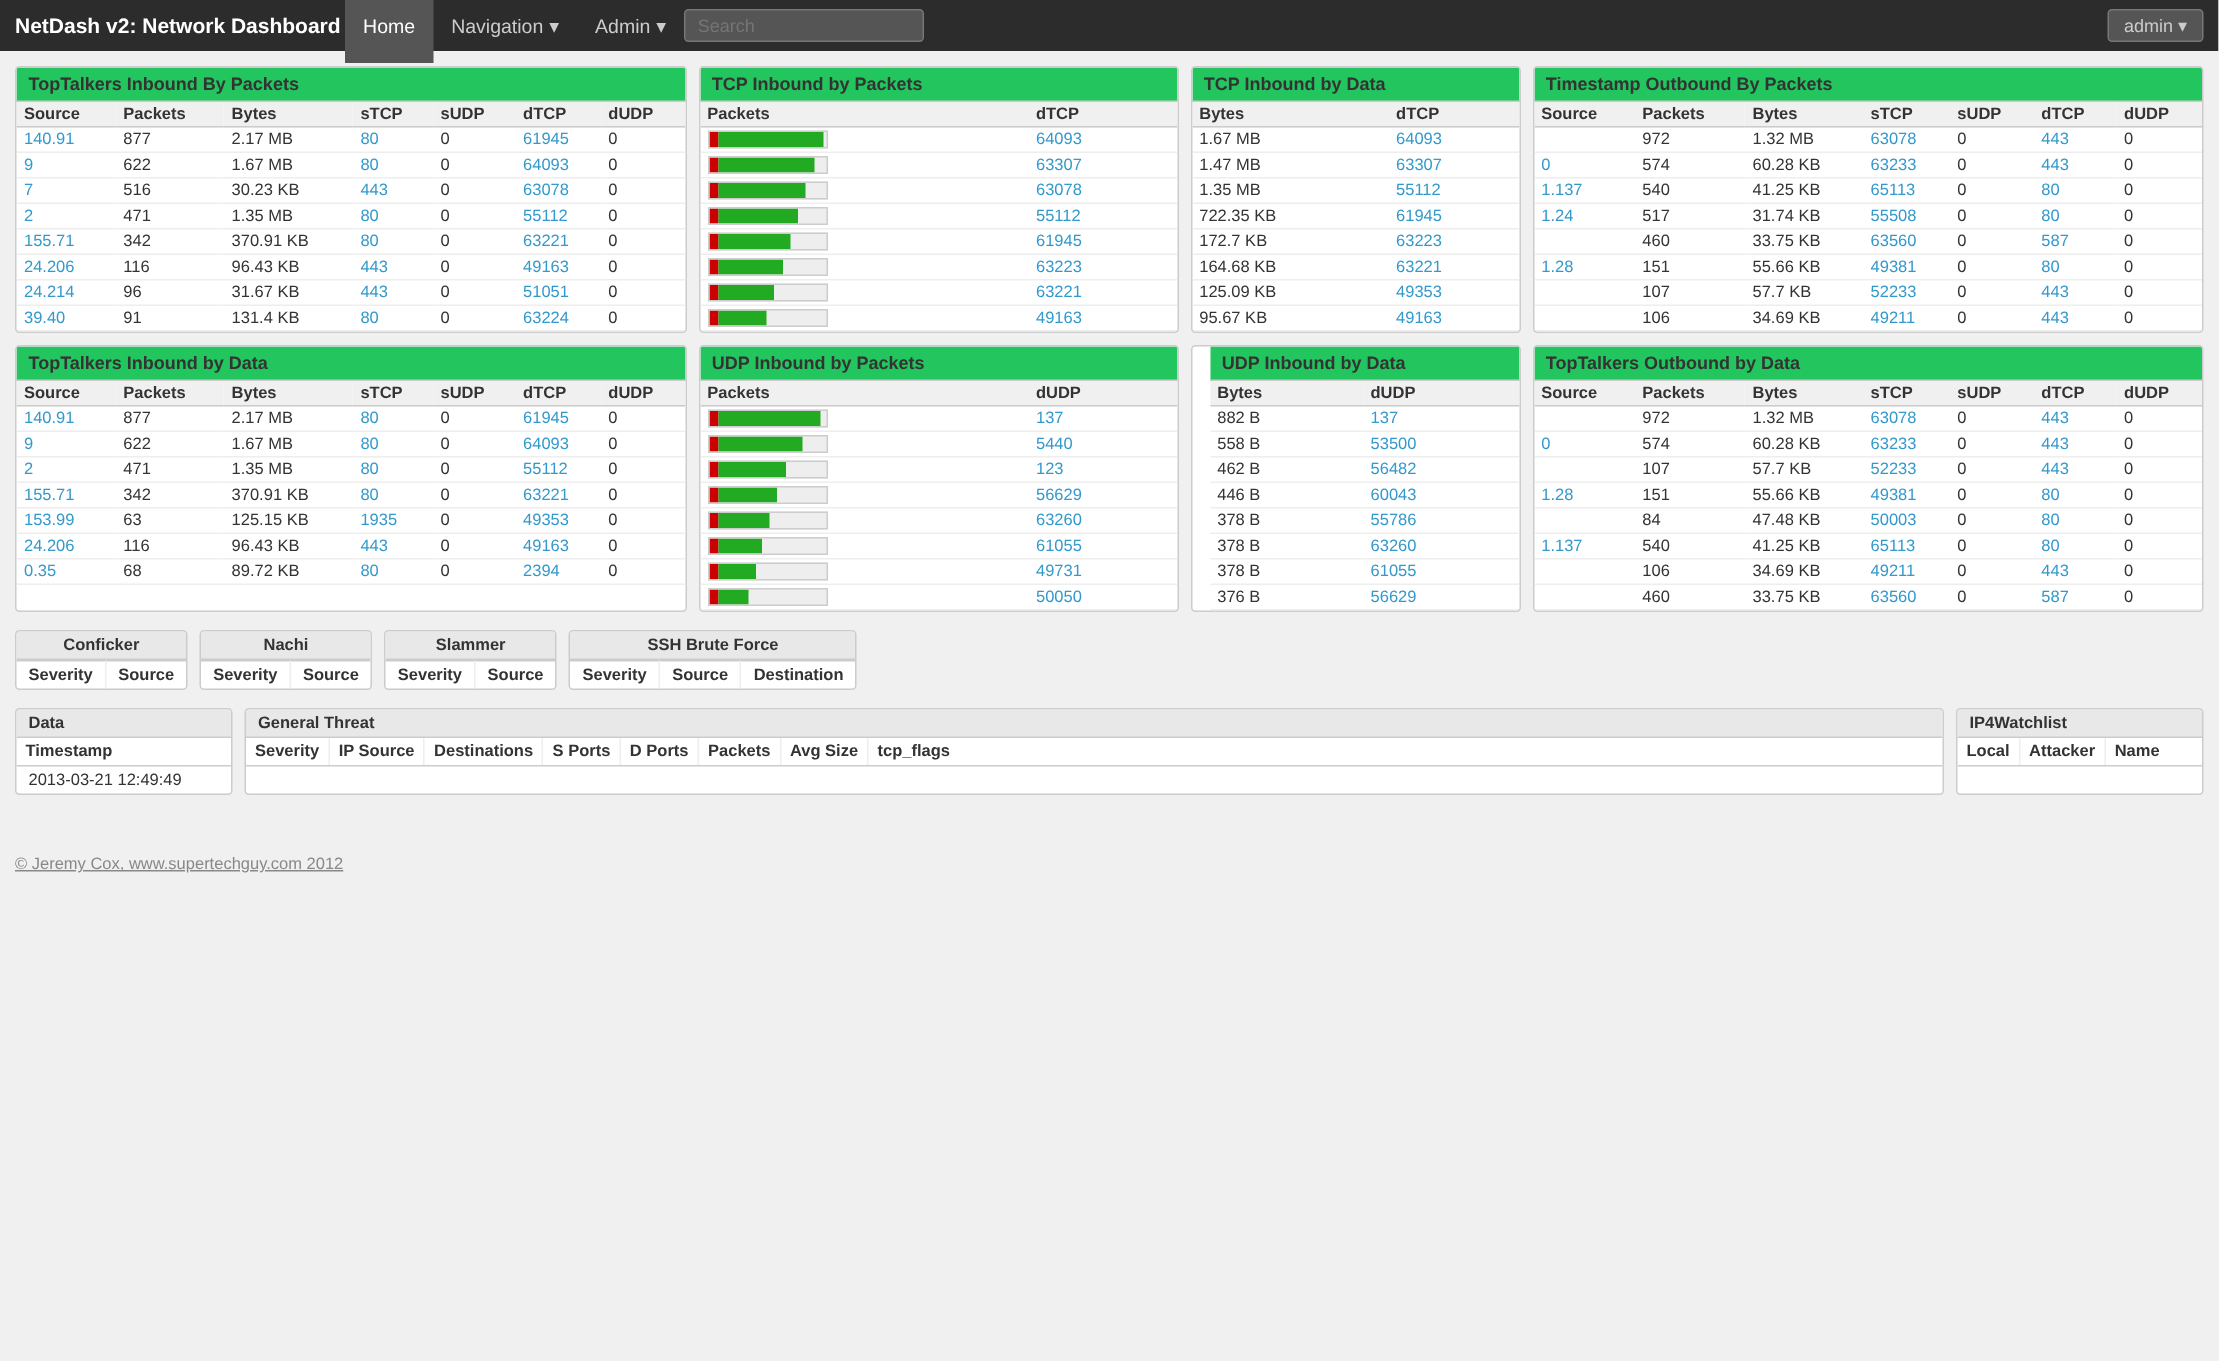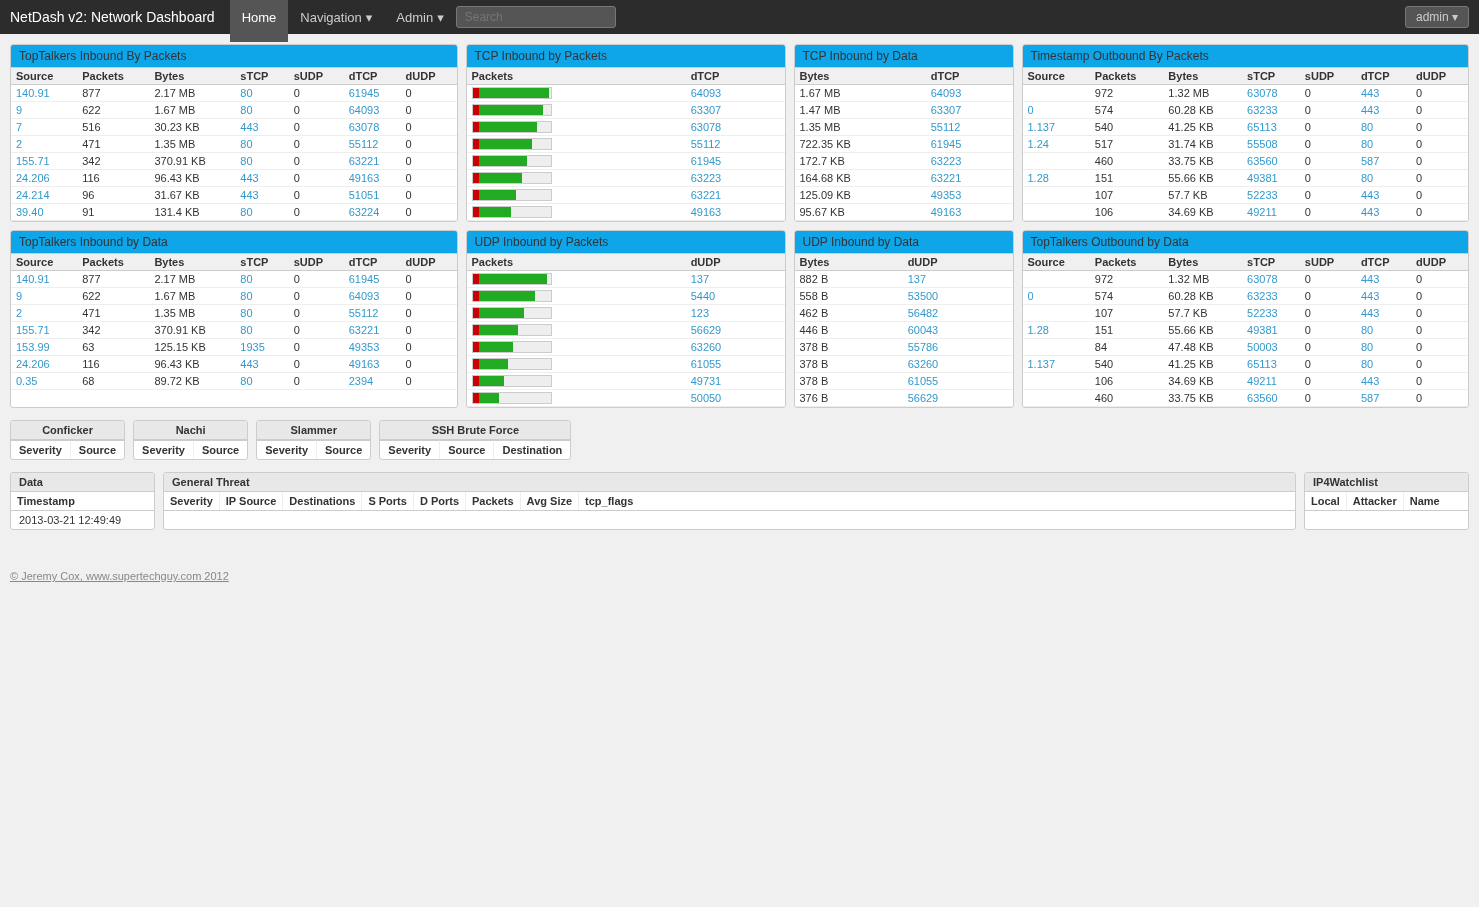--- a/index.html
+++ b/index.html
@@ -10,22 +10,22 @@
       background: #2c2c2c;
       display: flex;
       align-items: center;
       height: 34px;
       padding: 0 10px;
       gap: 0;
     }
     .navbar-brand {
       color: #fff;
       font-size: 14px;
-      font-weight: normal;
-      margin-right: 15px;
+      font-weight: bold;
+      margin-right: 3px;
       white-space: nowrap;
       text-align: center;
     }
     .navbar-item {
       color: #ccc;
       padding: 0 12px;
       height: 50px;
       display: flex;
       align-items: center;
       cursor: pointer;
@@ -76,24 +76,24 @@
     }
 
     
     .panel {
       background: #fff;
       border: 1px solid #ccc;
       border-radius: 3px;
       overflow: hidden;
     }
     .panel-title {
-      background: #0ea5e9;
+      background: #22c55e;
       border-bottom: 1px solid #ccc;
       padding: 4px 8px;
-      font-weight: normal;
+      font-weight: bold;
       font-size: 12px;
     }
 
     
     .data-table {
       width: 100%;
       border-collapse: collapse;
       font-size: 11px;
     }
     .data-table th {
@@ -737,21 +737,21 @@
                     <div class="bar-green" style="width: 26%;"></div>
                   </div>
                 </div>
               </td>
               <td><span class="link-blue">50050</span></td>
             </tr>
           </tbody>
       </table>
     </div>
 
-    <div class="panel" style="flex:0 0 220px;">
+    <div class="panel" style="flex:0 0 220px;padding-left:12px;">
       <div class="panel-title">UDP Inbound by Data</div>
       <table class="data-table">
         <thead>
           <tr>
             <th>Bytes</th>
             <th>dUDP</th>
           </tr>
         </thead>
         <tbody id="tbody-udp-inbound-data">
             <tr>

